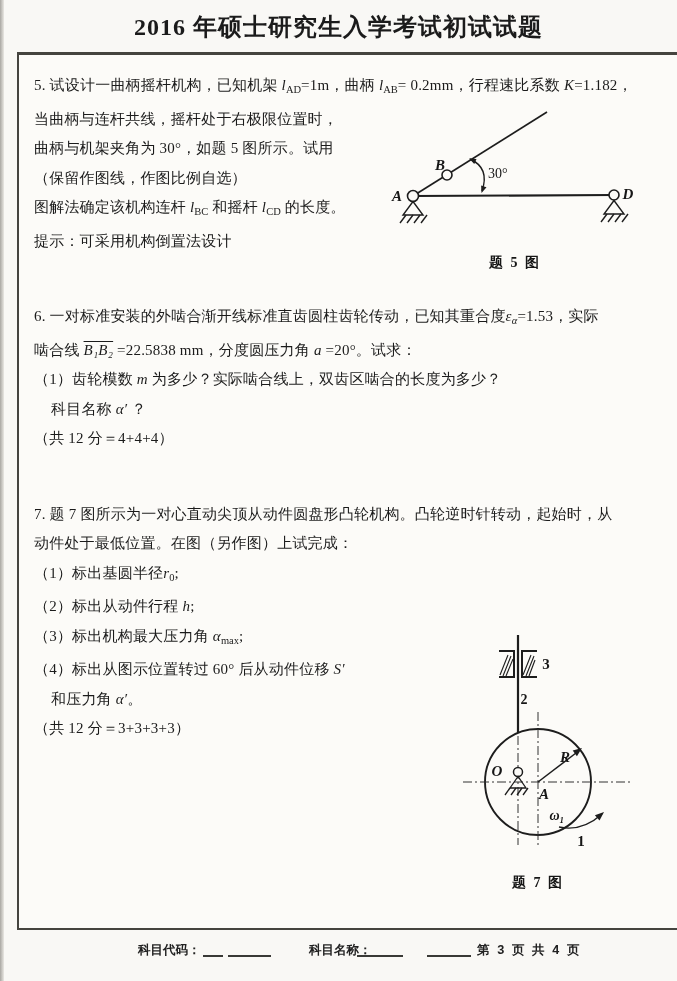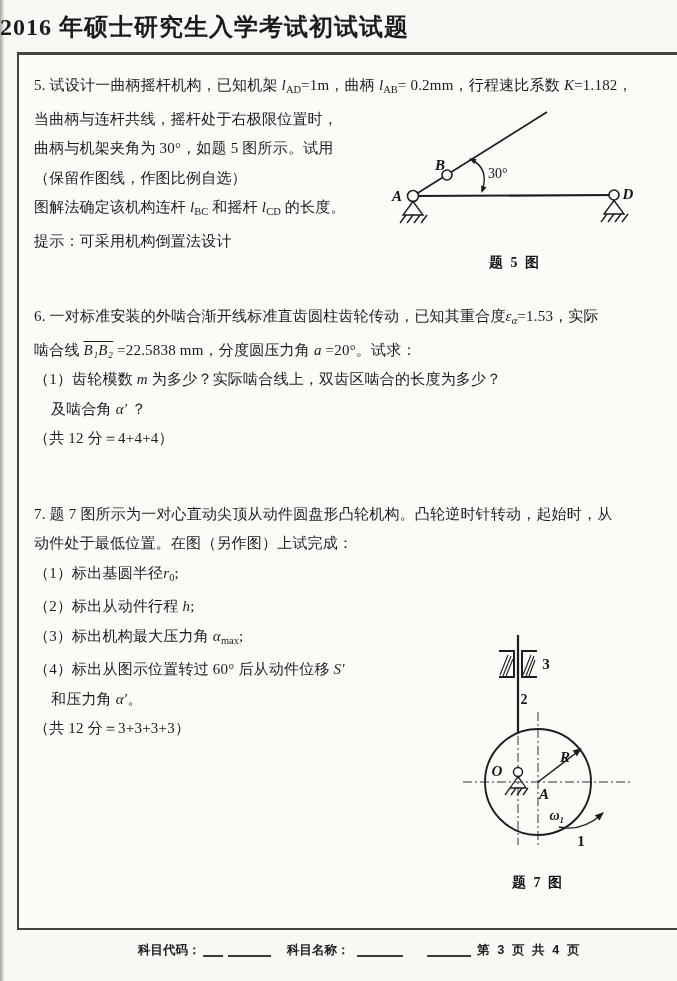--- a/index.html
+++ b/index.html
@@ -4,21 +4,21 @@
 <style>
   html,body { margin:0; padding:0; background:#e9e7e2; }
   .page {
     position:relative; width:677px; height:981px; margin:0 auto;
     background:#f9f8f5; overflow:hidden;
     font-family:"Liberation Serif","DejaVu Serif",serif; color:#1b1b1b;
   }
   .scan-edge { position:absolute; left:0; top:0; width:4px; height:100%;
     background:linear-gradient(to right,#a9a7a2,#eae8e3); }
   .doc-title {
-    position:absolute; top:11px; left:0; width:100%; text-align:left;
+    position:absolute; top:11px; left:0; width:100%; text-align:center;
     font-size:24px; font-weight:bold; letter-spacing:1px; white-space:nowrap;
   }
   .qbox {
     position:absolute; left:17px; top:52px; width:668px; height:878px;
     box-sizing:border-box; border:2px solid #45443f; border-top-width:3px;
     background:#fcfbf8; padding:16px 0 0 15px; overflow:hidden;
   }
   .line { margin:0; font-size:15px; line-height:29.5px; white-space:nowrap; letter-spacing:0.2px; }
   .gap  { margin-top:46px; }
   .indent { padding-left:17px; }
@@ -54,21 +54,21 @@
     <p class="line"><span class="seg-n">5. 试设计一曲柄摇杆机构，已知机架 </span><span class="seg-i">l</span><span class="seg-s">AD</span><span class="seg-n">=1m，曲柄 </span><span class="seg-i">l</span><span class="seg-s">AB</span><span class="seg-n">= 0.2mm，行程速比系数 </span><span class="seg-i">K</span><span class="seg-n">=1.182，</span></p>
     <p class="line"><span class="seg-n">当曲柄与连杆共线，摇杆处于右极限位置时，</span></p>
     <p class="line"><span class="seg-n">曲柄与机架夹角为 30°，如题 5 图所示。试用</span></p>
     <p class="line"><span class="seg-n">（保留作图线，作图比例自选）</span></p>
     <p class="line"><span class="seg-n">图解法确定该机构连杆 </span><span class="seg-i">l</span><span class="seg-s">BC</span><span class="seg-n"> 和摇杆 </span><span class="seg-i">l</span><span class="seg-s">CD</span><span class="seg-n"> 的长度。</span></p>
     <p class="line"><span class="seg-n">提示：可采用机构倒置法设计</span></p>
 
     <p class="line gap"><span class="seg-n">6. 一对标准安装的外啮合渐开线标准直齿圆柱齿轮传动，已知其重合度</span><span class="seg-i">ε</span><span class="seg-is">α</span><span class="seg-n">=1.53，实际</span></p>
     <p class="line"><span class="seg-n">啮合线 </span><span class="seg-ov">B₁B₂</span><span class="seg-n"> =22.5838 mm，分度圆压力角 </span><span class="seg-i">a</span><span class="seg-n"> =20°。试求：</span></p>
     <p class="line"><span class="seg-n">（1）齿轮模数 </span><span class="seg-i">m</span><span class="seg-n"> 为多少？实际啮合线上，双齿区啮合的长度为多少？</span></p>
-    <p class="line indent"><span class="seg-n">及啮合角 </span><span class="seg-i">α′</span><span class="seg-n"> ？</span></p>
+    <p class="line indent"><span class="seg-n">科目名称 </span><span class="seg-i">α′</span><span class="seg-n"> ？</span></p>
     <p class="line"><span class="seg-n">（共 12 分＝4+4+4）</span></p>
 
     <p class="line gap"><span class="seg-n">7. 题 7 图所示为一对心直动尖顶从动件圆盘形凸轮机构。凸轮逆时针转动，起始时，从</span></p>
     <p class="line"><span class="seg-n">动件处于最低位置。在图（另作图）上试完成：</span></p>
     <p class="line"><span class="seg-n">（1）标出基圆半径</span><span class="seg-i">r</span><span class="seg-s">0</span><span class="seg-n">;</span></p>
     <p class="line"><span class="seg-n">（2）标出从动件行程 </span><span class="seg-i">h</span><span class="seg-n">;</span></p>
     <p class="line"><span class="seg-n">（3）标出机构最大压力角 </span><span class="seg-i">α</span><span class="seg-s">max</span><span class="seg-n">;</span></p>
     <p class="line"><span class="seg-n">（4）标出从图示位置转过 60° 后从动件位移 </span><span class="seg-i">S′</span></p>
     <p class="line indent"><span class="seg-n">和压力角 </span><span class="seg-i">α′</span><span class="seg-n">。</span></p>
     <p class="line"><span class="seg-n">（共 12 分＝3+3+3+3）</span></p>
@@ -160,18 +160,18 @@
     <text class="num" x="126" y="216" text-anchor="middle">1</text>
     <text class="num small" x="69" y="74" text-anchor="middle">2</text>
     <text class="num" x="91" y="39" text-anchor="middle">3</text>
     <text class="cap" x="83" y="257" text-anchor="middle">题 7 图</text>
   </svg>
 
   <div class="footer">
     <span class="f-abs" style="left:138px">科目代码：</span>
     <span class="blank" style="left:203px; width:20px; top:6px"></span>
     <span class="blank" style="left:228px; width:43px; top:6px"></span>
-    <span class="f-abs" style="left:287px">科目名称：</span>
+    <span class="f-abs" style="left:309px">科目名称：</span>
     <span class="blank" style="left:357px; width:46px; top:6px"></span>
     <span class="blank" style="left:427px; width:44px; top:6px"></span>
     <span class="f-abs" style="left:477px">第 3 页 共 4 页</span>
   </div>
 </div>
 
 </body></html>

